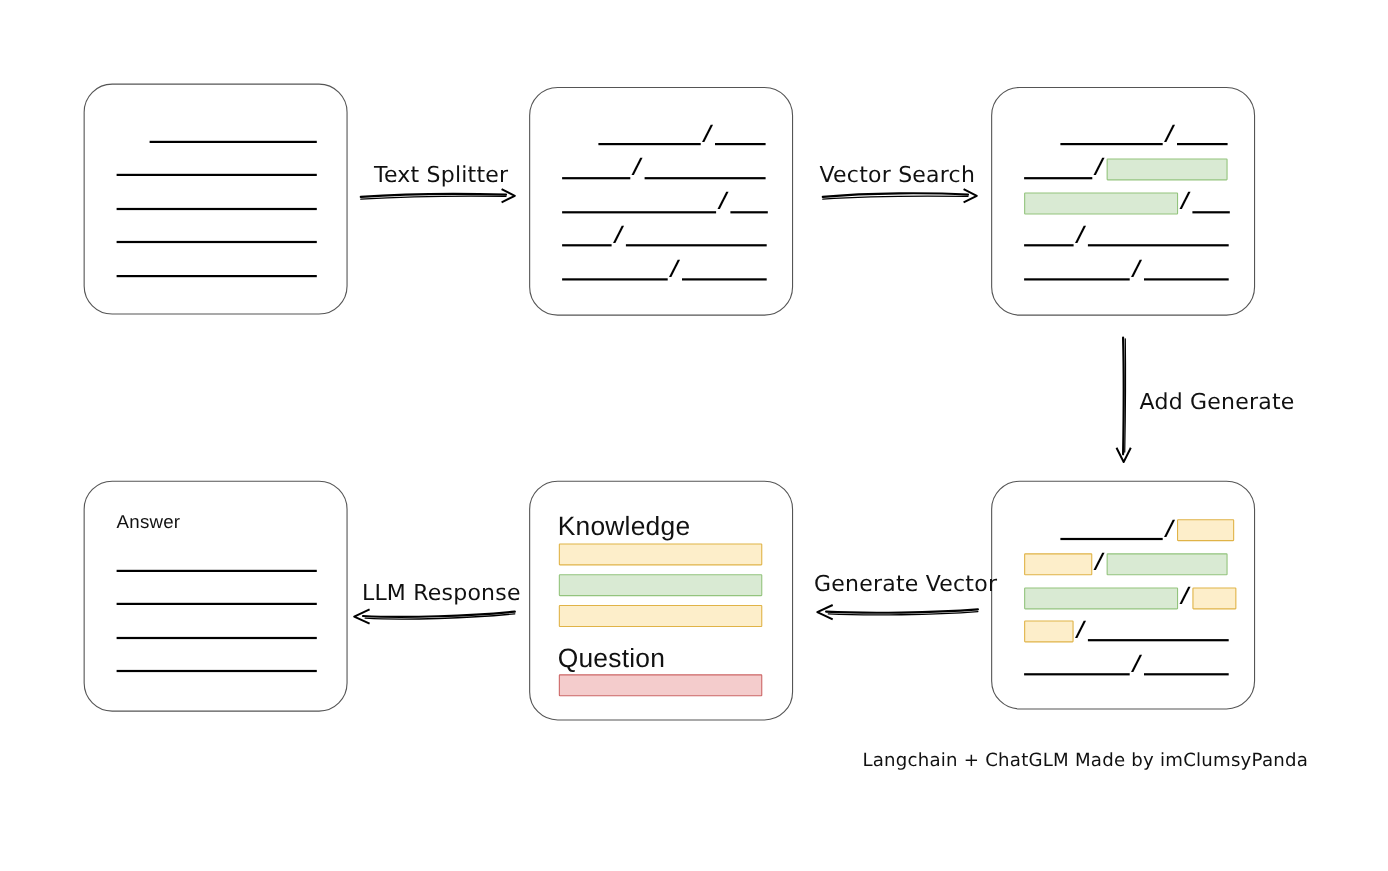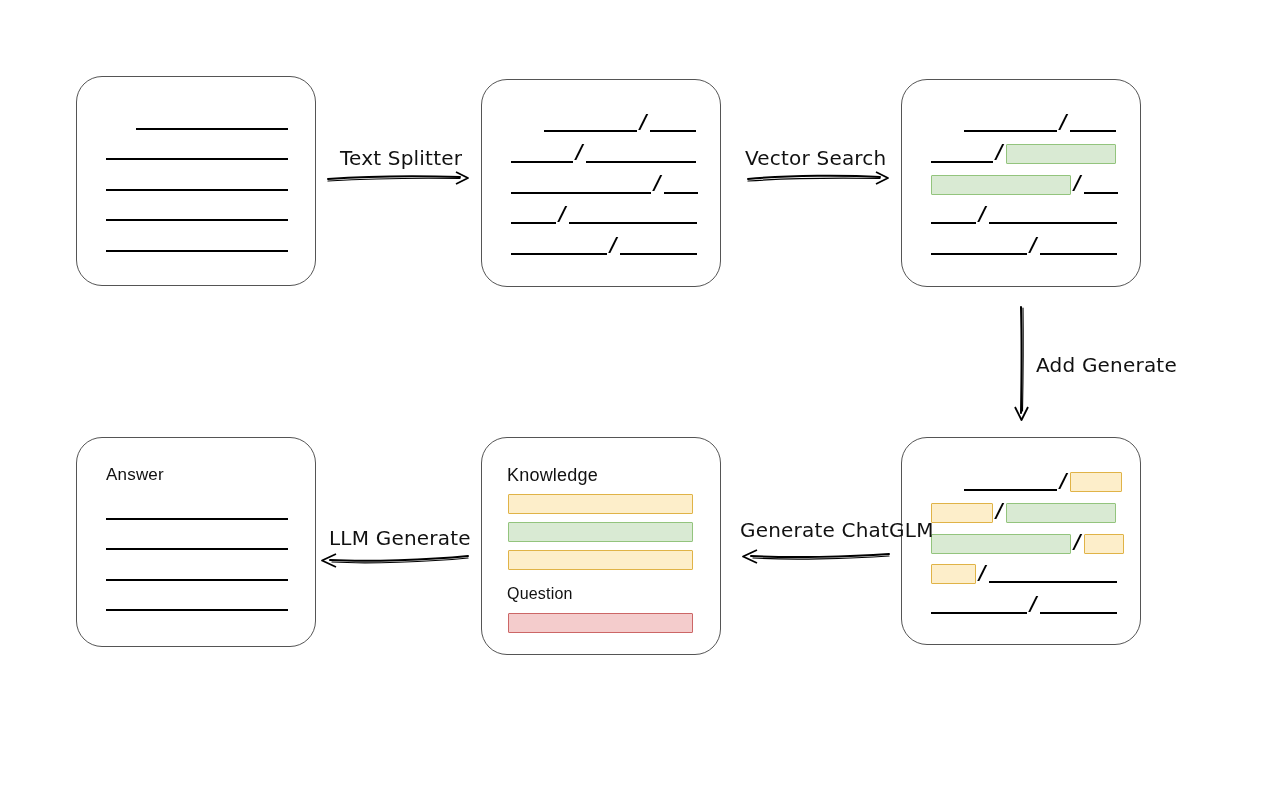--- a/index.html
+++ b/index.html
@@ -215,40 +215,40 @@
         <div class="seg-slash">/</div>
         <div class="seg-line" style="width: 128px;"></div>
       </div>
       <div class="row" style="left: 931px; top: 594.2px;">
         <div class="seg-line" style="width: 96px;"></div>
         <div class="seg-slash">/</div>
         <div class="seg-line" style="width: 77px;"></div>
       </div>
     </div>
 
-  <div class="edge-label" style="left:740px; top:518px;">Generate ChatGLM</div>
+  <div class="edge-label" style="left:740px; top:518px;">Generate Vector</div>
   <svg class="edge-svg" style="left:739px; top:546px;" width="152" height="20" viewBox="0 0 152 20">
     <path d="M150,8 C110,11 50,12 12,10" fill="none" stroke="#000" stroke-width="2" stroke-linecap="round"></path>
     <path d="M150,10 C110,13 50,14 14,12" fill="none" stroke="#000" stroke-width="1.2" stroke-linecap="round"></path>
     <path d="M18,4 L4,10.5 L18,17" fill="none" stroke="#000" stroke-width="1.8" stroke-linejoin="round"></path>
   </svg>
 
   <div class="node-box" id="box-prompt" style="left:481px; top:437px; width:240px; height:218px;"></div>
-  <div class="box-label" style="left:507px; top:465px; font-size:18px;">Knowledge</div>
+  <div class="box-label" style="left:507px; top:465px; font-size:24px;">Knowledge</div>
   <div id="bars-knowledge">
       <div class="bar chip-yellow" style="left: 508px; top: 494px; width: 185px;"></div>
       <div class="bar chip-green" style="left: 508px; top: 522px; width: 185px;"></div>
       <div class="bar chip-yellow" style="left: 508px; top: 550px; width: 185px;"></div>
     </div>
-  <div class="box-label" style="left:507px; top:585px; font-size:16px;">Question</div>
+  <div class="box-label" style="left:507px; top:585px; font-size:24px;">Question</div>
   <div id="bars-question">
       <div class="bar chip-red" style="left: 508px; top: 613px; width: 185px;"></div>
     </div>
 
-  <div class="edge-label" style="left:329px; top:526px;">LLM Generate</div>
+  <div class="edge-label" style="left:329px; top:526px;">LLM Response</div>
   <svg class="edge-svg" style="left:318px; top:550px;" width="152" height="20" viewBox="0 0 152 20">
     <path d="M150,6 C110,10 50,12 12,10" fill="none" stroke="#000" stroke-width="2" stroke-linecap="round"></path>
     <path d="M150,8 C110,12 50,14 14,12" fill="none" stroke="#000" stroke-width="1.2" stroke-linecap="round"></path>
     <path d="M18,4 L4,10.5 L18,17" fill="none" stroke="#000" stroke-width="1.8" stroke-linejoin="round"></path>
   </svg>
 
   <div class="node-box" id="box-answer" style="left:76px; top:437px; width:240px; height:210px;"></div>
   <div class="box-label" style="left:106px; top:465px;">Answer</div>
   <div id="rows-answer">
       <div class="row" style="left: 106px; top: 500px;">
@@ -258,14 +258,15 @@
         <div class="seg-line" style="width: 182px;"></div>
       </div>
       <div class="row" style="left: 106px; top: 560.8px;">
         <div class="seg-line" style="width: 182px;"></div>
       </div>
       <div class="row" style="left: 106px; top: 591.2px;">
         <div class="seg-line" style="width: 182px;"></div>
       </div>
     </div>
 
+  <div class="footer" style="left:784px; top:681px;">Langchain + ChatGLM Made by imClumsyPanda</div>
 
 </div>
 
 </body></html>

